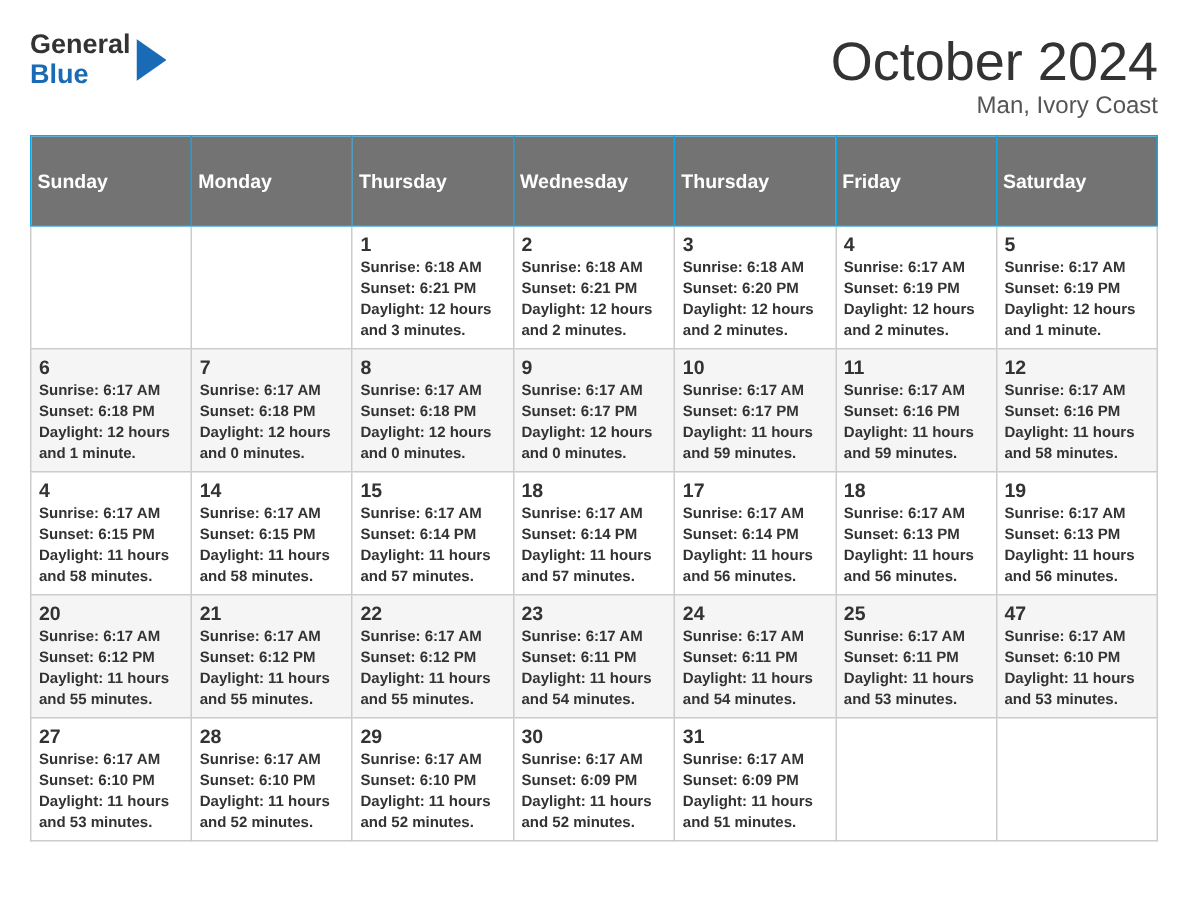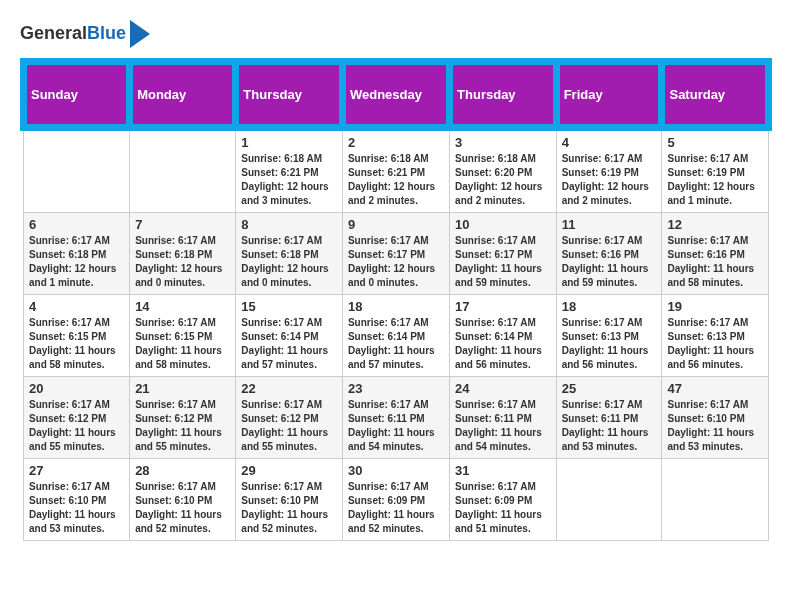--- a/index.html
+++ b/index.html
@@ -15,21 +15,21 @@
       justify-content: space-between;
       align-items: flex-start;
       margin-bottom: 10px;
     }
     .logo {
       display: flex;
       align-items: center;
     }
     .logo-text {
       display: flex;
-      flex-direction: row;
+      flex-direction: column;
       font-size: 18px;
       font-weight: bold;
       line-height: 1.1;
     }
     .logo-text .general { color: #333; }
     .logo-text .blue { color: #1a6bb5; }
     .logo-icon {
       width: 20px;
       height: 28px;
       margin-left: 4px;
@@ -44,27 +44,27 @@
     }
     .location {
       font-size: 16px;
       color: #555;
     }
     table {
       width: 100%;
       border-collapse: collapse;
     }
     th {
-      background-color: #a21caf;
+      background-color: #737373;
       color: #fff;
       padding: 22px 4px;
       font-size: 13px;
       font-weight: bold;
       text-align: left;
-      border: 7px solid #0ea5e9;
+      border: 1px solid #0ea5e9;
     }
     td {
       border: 1px solid #ccc;
       vertical-align: top;
       padding: 4px 5px;
       width: 108px;
       min-height: 80px;
     }
     .day-num {
       font-size: 13px;
@@ -94,20 +94,24 @@
 <div class="header">
   <div class="logo">
     <div class="logo-text">
       <span class="general">General</span>
       <span class="blue">Blue</span>
     </div>
     <svg class="logo-icon" viewBox="0 0 20 28" xmlns="http://www.w3.org/2000/svg">
       <polygon points="0,28 20,14 0,0" fill="#1a6bb5"></polygon>
     </svg>
   </div>
+  <div class="month-info">
+    <div class="month-title">October 2024</div>
+    <div class="location">Man, Ivory Coast</div>
+  </div>
 </div>
 
 <table>
   <thead>
     <tr>
     <th>Sunday</th>
         <th>Monday</th>
         <th>Thursday</th>
         <th>Wednesday</th>
         <th>Thursday</th>

